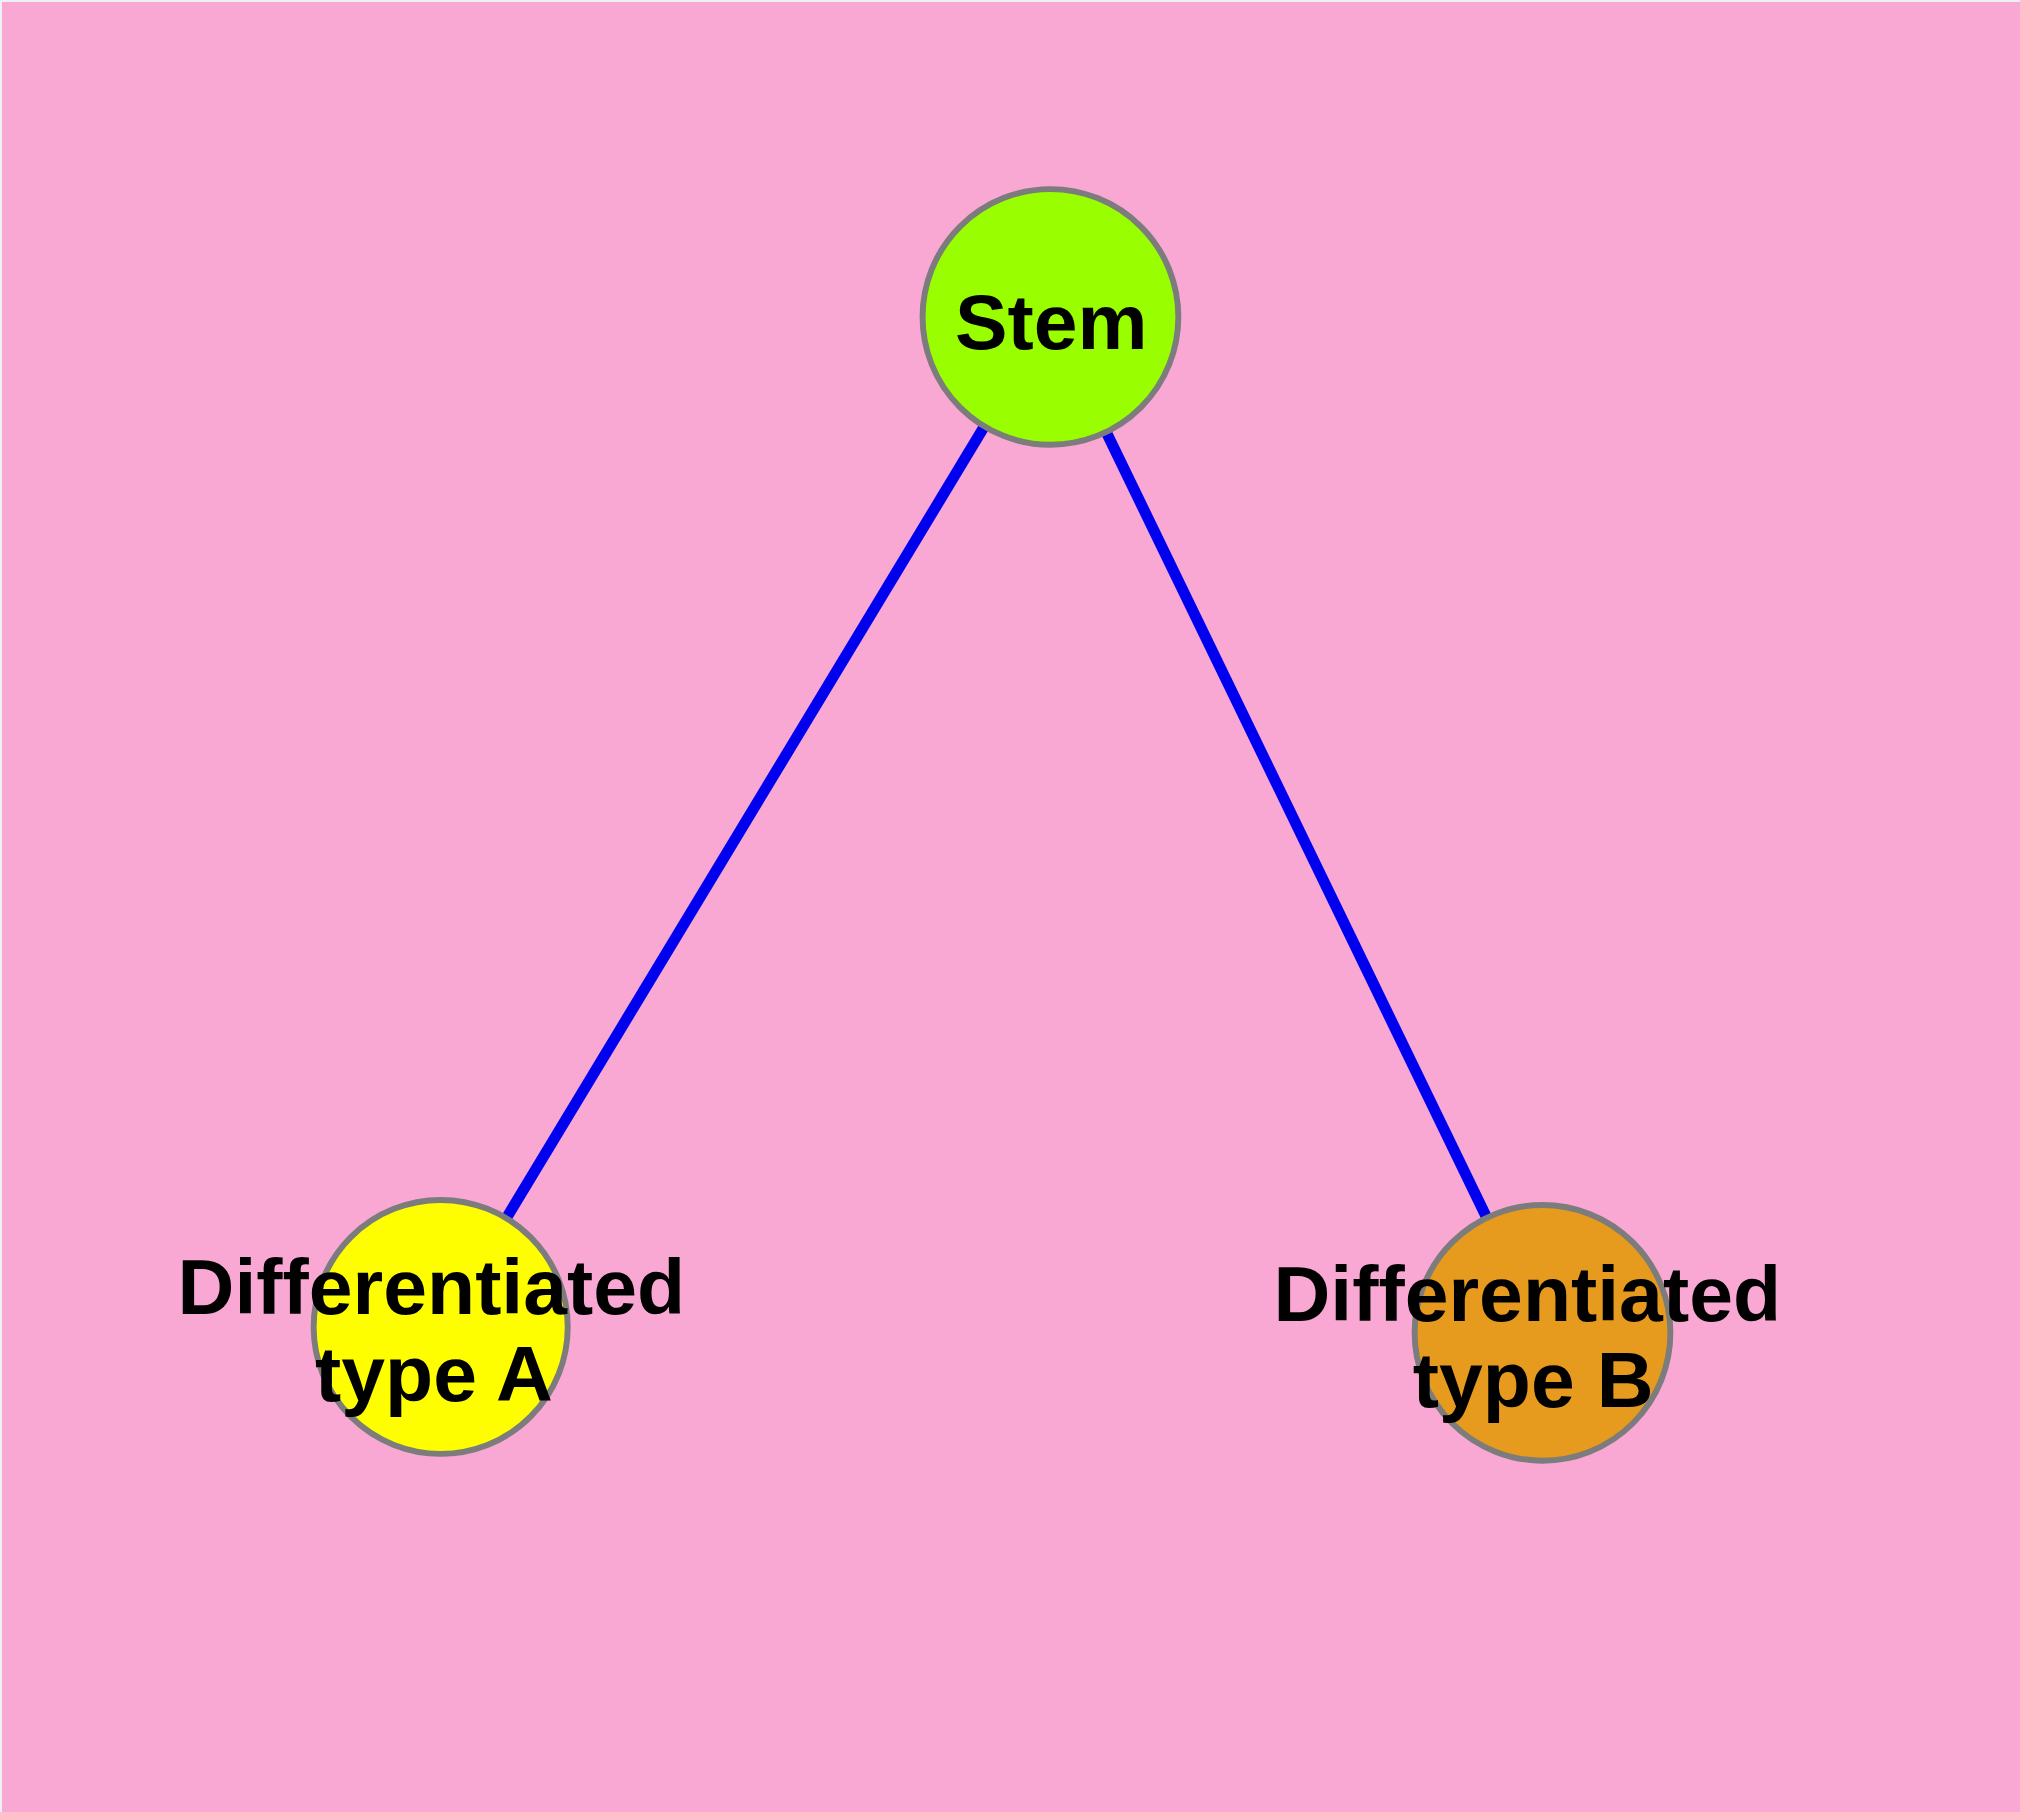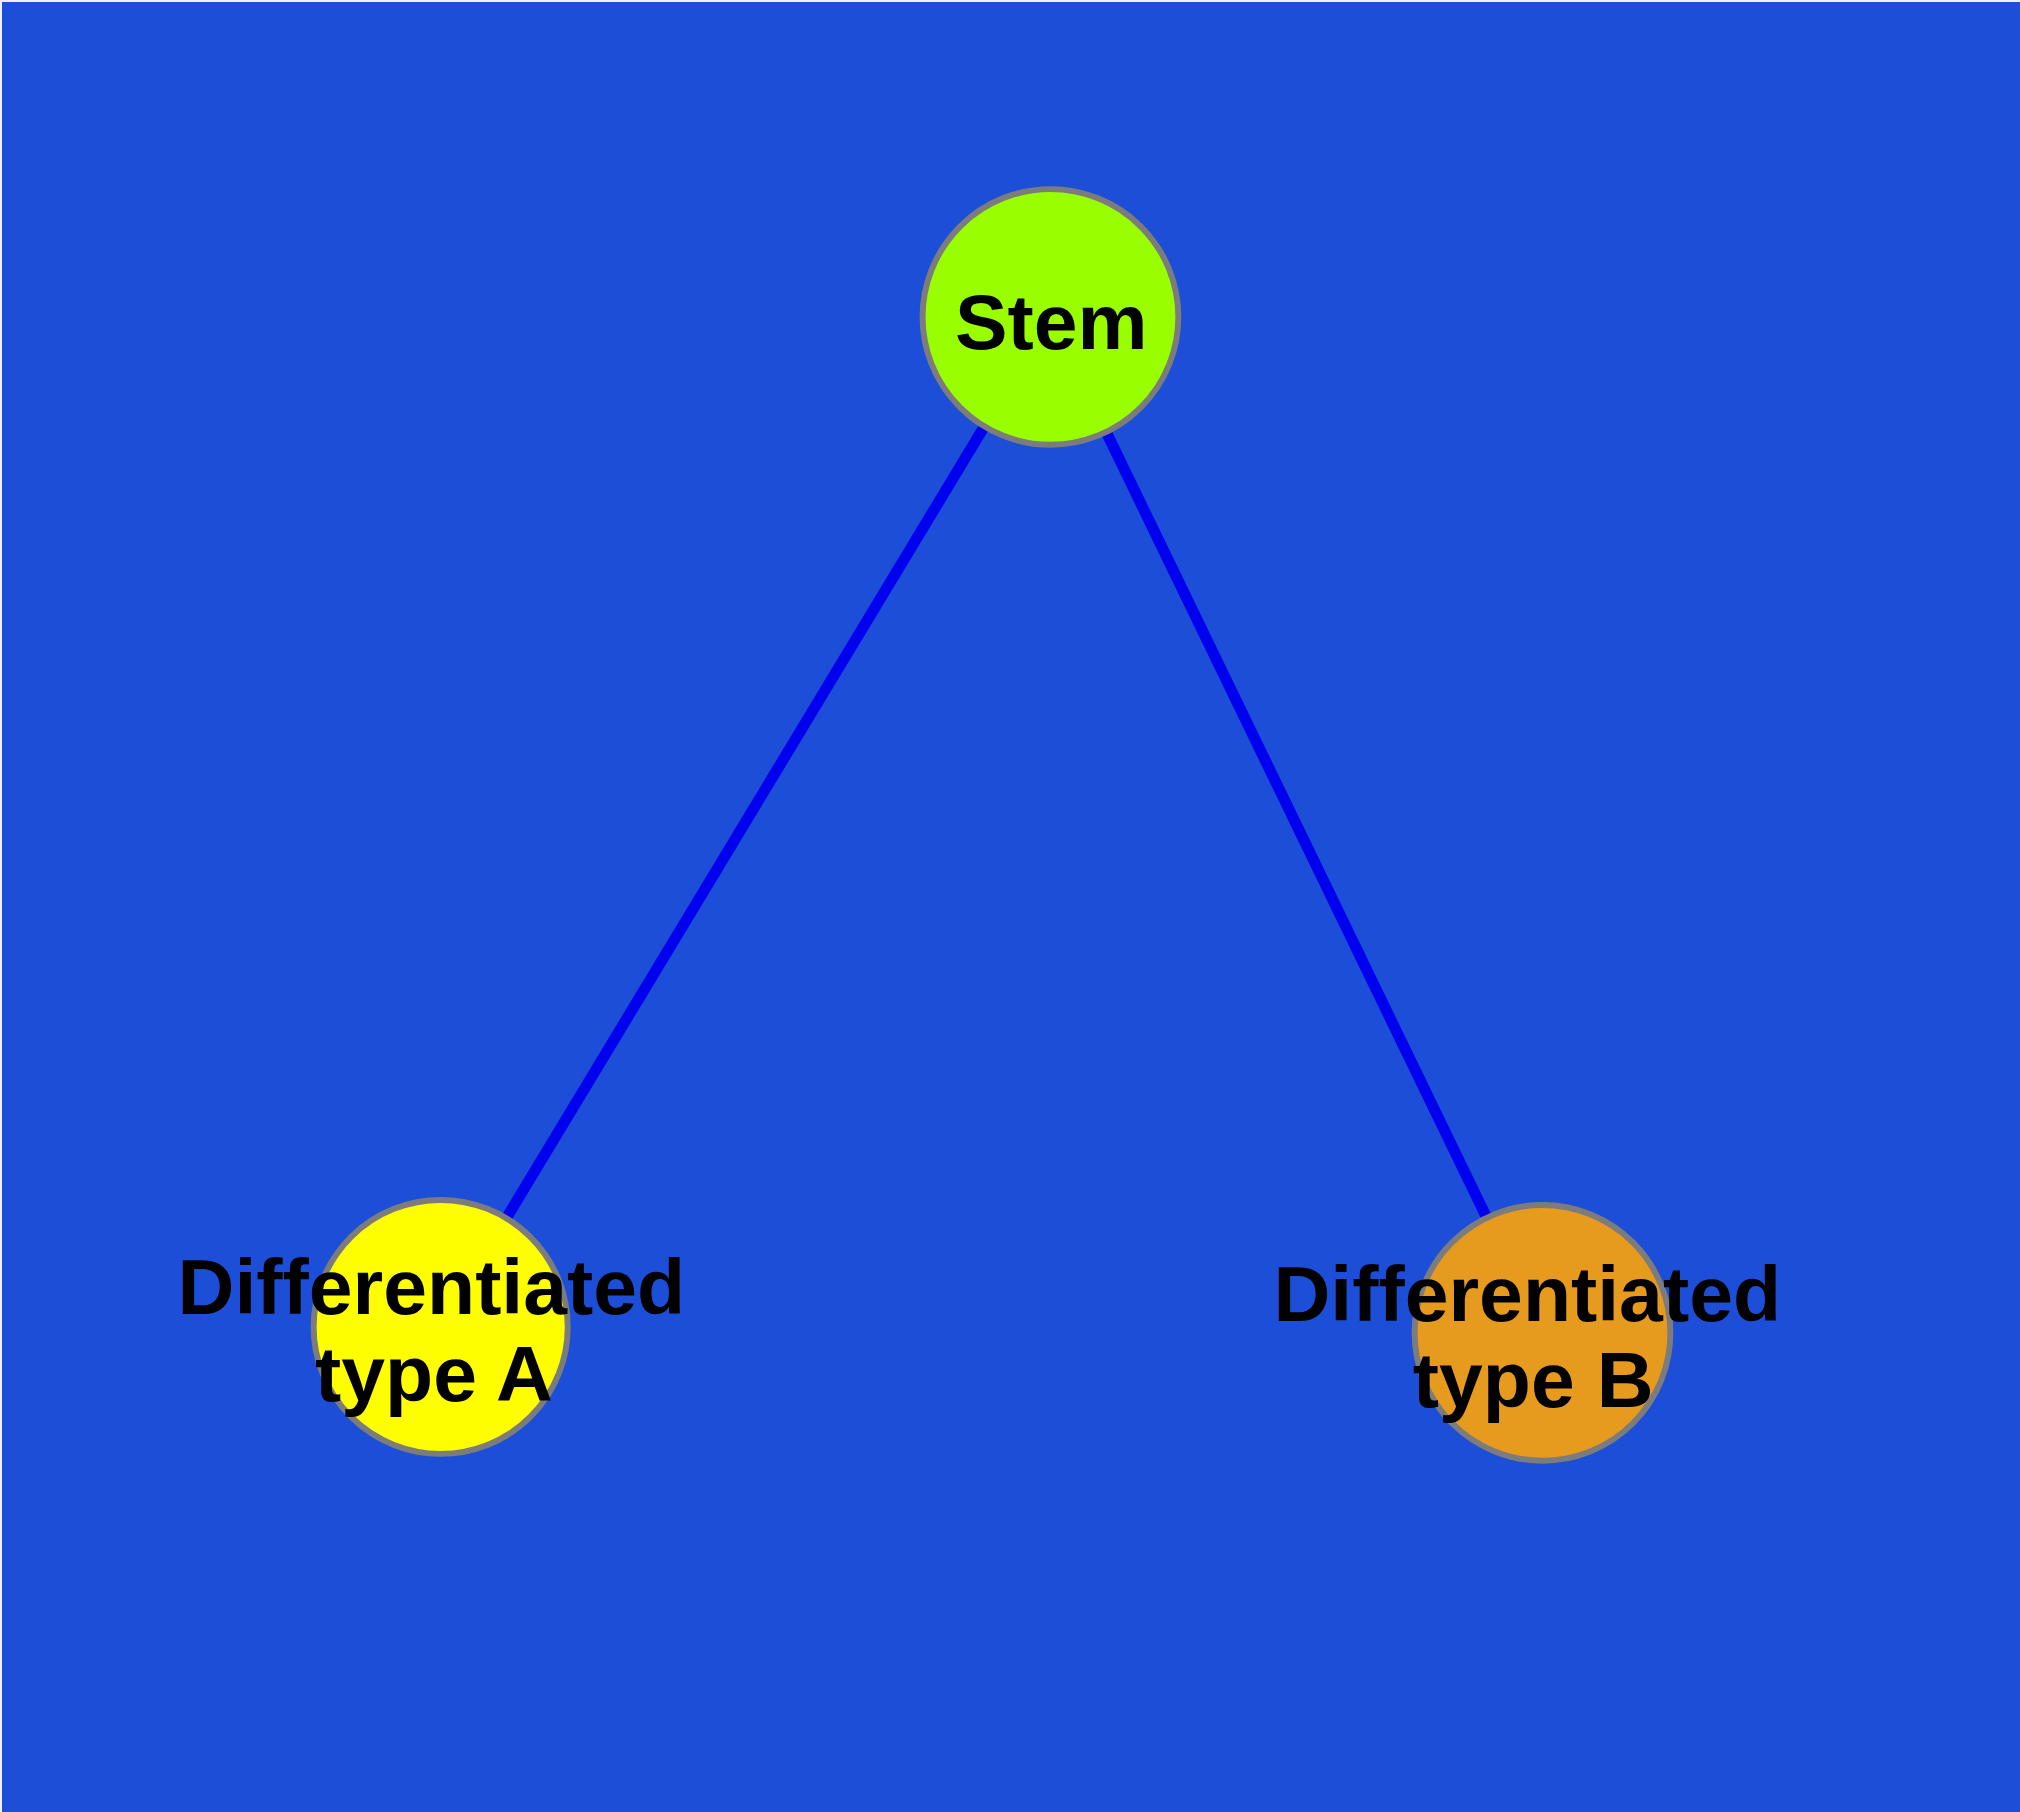--- a/index.html
+++ b/index.html
@@ -4,21 +4,21 @@
 <style>
   html, body {
     margin: 0;
     padding: 0;
     background: #C9C9FA;
   }
   .canvas {
     position: relative;
     width: 2021px;
     height: 1812px;
-    background: #1d4ed8;
+    background: #f9a8d4;
     border-top: 2.5px solid #EFEFF6;
     border-left: 2.5px solid #EFEFF6;
     box-sizing: border-box;
     overflow: hidden;
     font-family: "Liberation Sans", "DejaVu Sans", sans-serif;
     text-align: center;
   }
   svg.graph {
     display: block;
     width: 100%;

